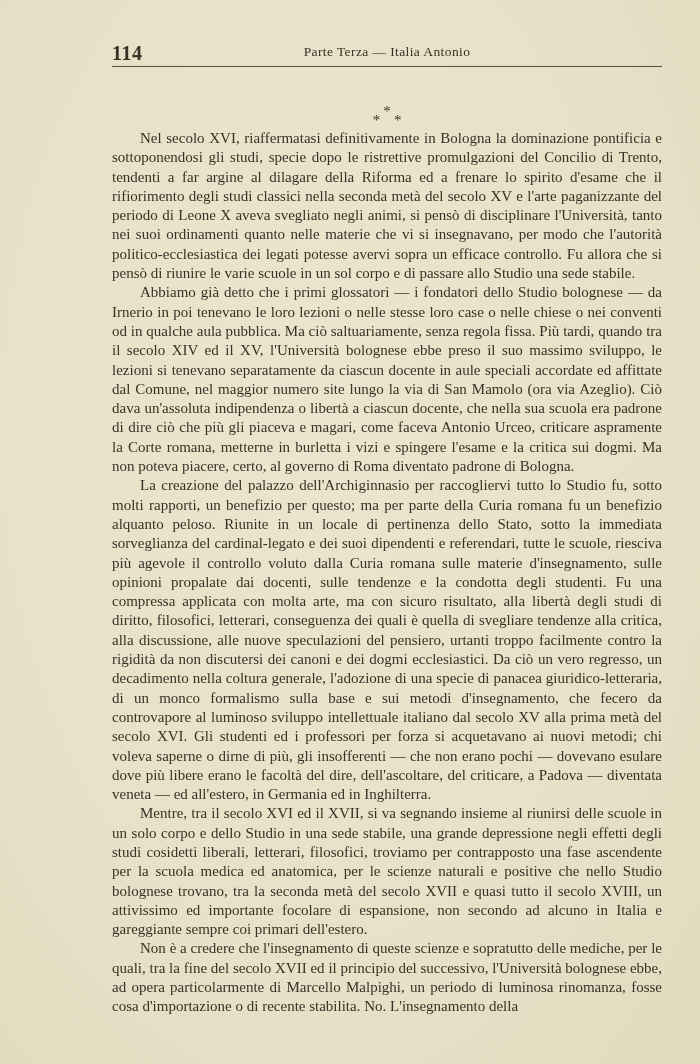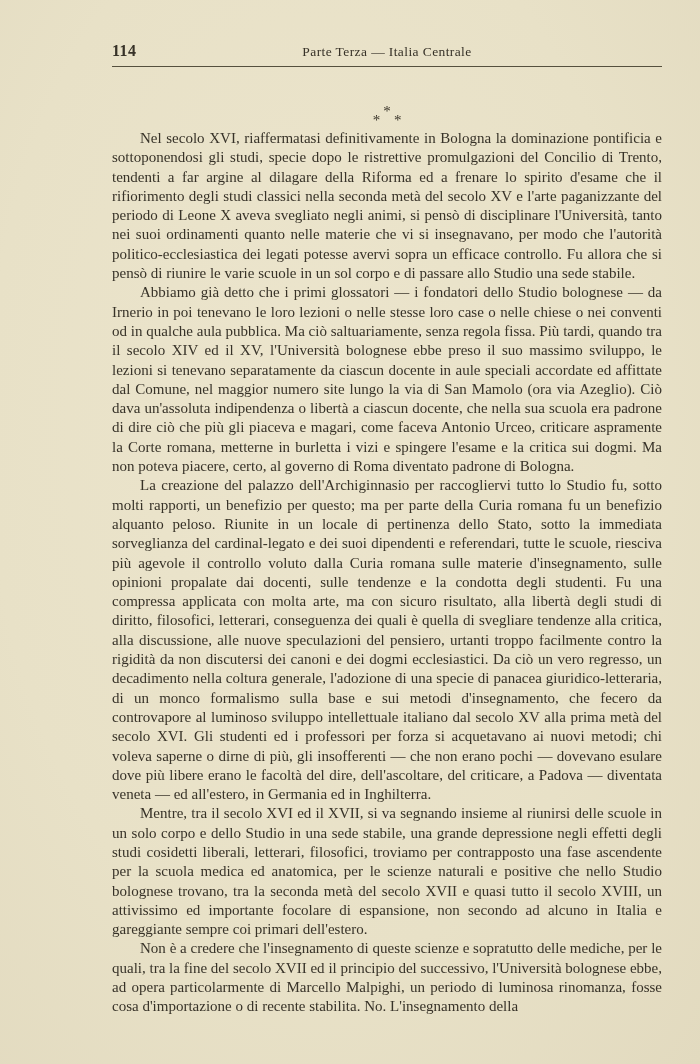--- a/index.html
+++ b/index.html
@@ -22,21 +22,21 @@
     background: radial-gradient(ellipse at 45% 40%, #ece5cd 0%, #e8e1c7 60%, #e2dabf 100%);
   }
   .page-header {
     position: relative;
     height: 20px;
   }
   .page-number {
     position: absolute;
     left: 0;
     top: 0;
-    font-size: 16px;
+    font-size: 20px;
     font-weight: bold;
     letter-spacing: 0.5px;
   }
   .running-title {
     display: block;
     text-align: center;
     font-size: 13.5px;
     letter-spacing: 0.4px;
     padding-top: 2px;
   }
@@ -67,21 +67,21 @@
     text-indent: 28px;
   }
 </style>
 </head>
 <body>
 
 <div class="page">
 
   <header class="page-header">
     <span class="page-number">114</span>
-    <span class="running-title">Parte Terza — Italia Centrale</span>
+    <span class="running-title">Parte Terza — Italia Antonio</span>
   </header>
 
   <hr class="header-rule">
 
   <div class="asterism">
     <div class="row1">*</div>
     <div class="row2">* *</div>
   </div>
 
   <main class="body-text">

